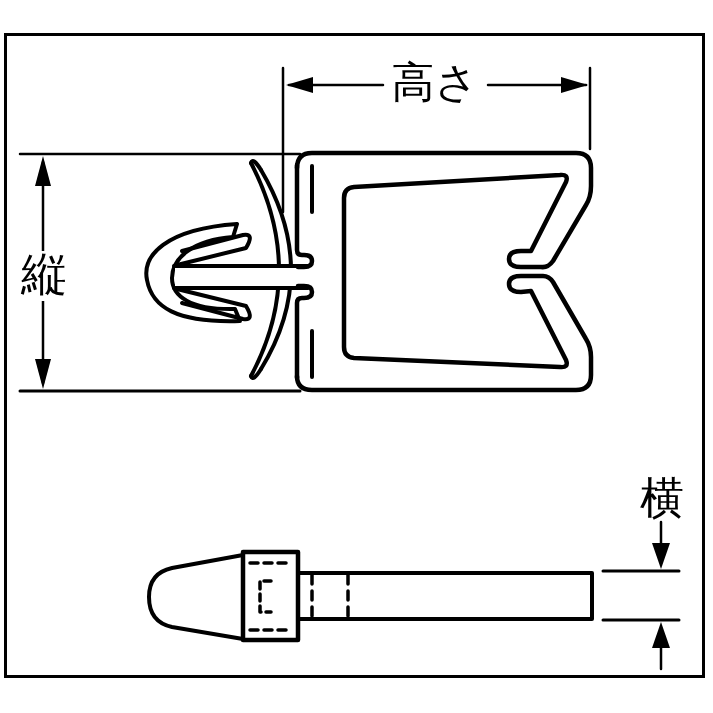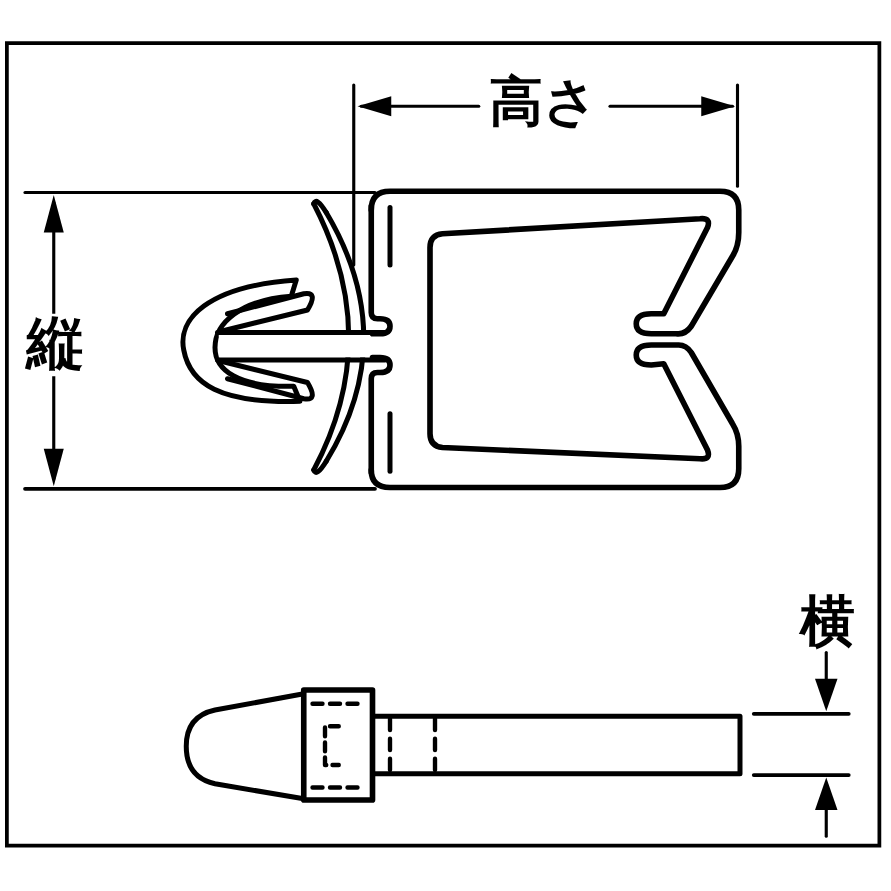--- a/index.html
+++ b/index.html
@@ -7,21 +7,21 @@
     position:relative;width:713px;height:713px;background:#ffffff;
     font-family:"DejaVu Sans","Liberation Sans",sans-serif;overflow:hidden;
   }
   .frame{
     position:absolute;left:4px;top:33px;width:701px;height:645px;
     border:3px solid #000;box-sizing:border-box;background:#fff;
   }
   svg.art{position:absolute;left:0;top:0;}
   .dim-label{
     position:absolute;color:#000;text-align:center;
-    font-weight:700;line-height:1.0;background:#fff;
+    font-weight:400;line-height:1.0;background:#fff;
     white-space:nowrap;user-select:none;
   }
   .lbl-takasa{left:374px;top:61px;width:122px;height:46px;font-size:43px;background:transparent;}
   .lbl-tate{left:17px;top:251px;width:54px;height:50px;font-size:46px;}
   .lbl-yoko{left:634px;top:476px;width:56px;height:46px;font-size:44px;background:transparent;}
 </style>
 </head>
 <body>
 
 <div class="canvas">

